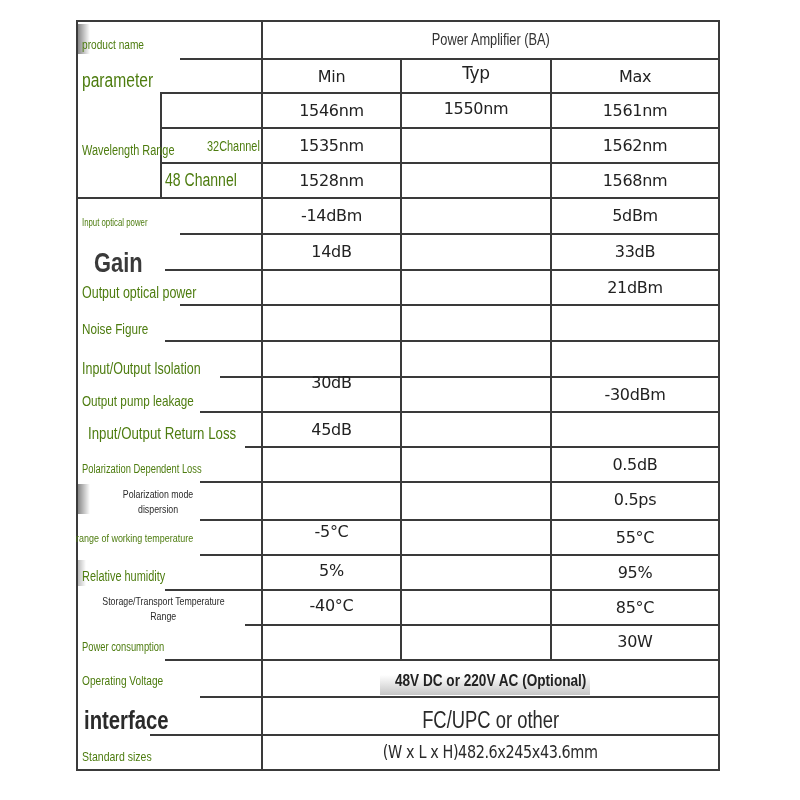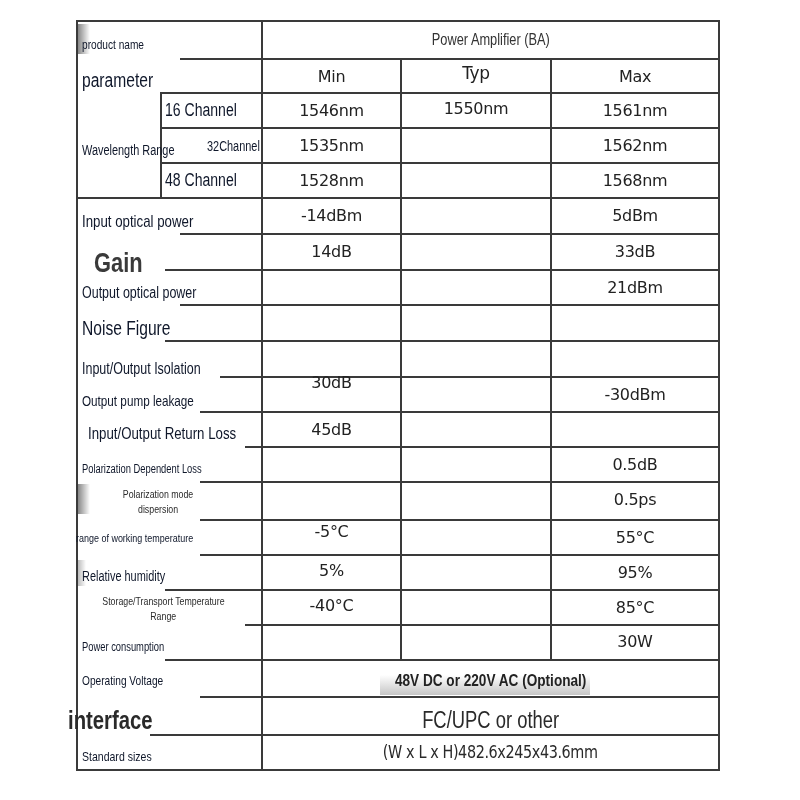--- a/index.html
+++ b/index.html
@@ -5,21 +5,21 @@
   html, body { margin: 0; padding: 0; background: #ffffff; }
   body { width: 800px; height: 800px; position: relative; overflow: hidden;
          font-family: "DejaVu Sans", sans-serif; color: #222; }
   .sheet { position: absolute; left: 0; top: 0; width: 800px; height: 800px; }
   .line { position: absolute; background: #3a3a3a; }
   .h { height: 2px; }
   .v { width: 2px; }
   .cell { position: absolute; display: flex; align-items: center; justify-content: center;
           text-align: center; box-sizing: border-box; white-space: nowrap; }
   .lbl { justify-content: flex-start; padding-left: 4px;
-         font-family: "Liberation Sans", sans-serif; font-stretch: condensed; color: #0f172a; }
+         font-family: "Liberation Sans", sans-serif; font-stretch: condensed; color: #4d7c0f; }
   .val { font-family: "DejaVu Sans", sans-serif; font-size: 16px; color: #222; letter-spacing: -0.3px; }
   .cond { display: inline-block; transform: scaleX(0.78); transform-origin: left center; }
   .condc { display: inline-block; transform: scaleX(0.8); transform-origin: center center; }
   .shadow { position: absolute; background: linear-gradient(90deg, rgba(0,0,0,0.55), rgba(0,0,0,0)); }
   .fade { position: absolute; background: linear-gradient(90deg, rgba(200,200,200,0.35), rgba(255,255,255,0)); }
 </style>
 </head>
 <body>
 
 <div class="sheet">
@@ -73,64 +73,61 @@
   <div class="cell lbl" style="left:78px;top:62px;width:180px;height:36px;font-size:20px;">
     <span class="cond">parameter</span>
   </div>
   <div class="cell val" style="left:402px;top:58px;width:148px;height:30px;font-size:17px;">Typ</div>
   <div class="cell val" style="left:552px;top:60px;width:166px;height:32px;text-align:right;">Max</div>
 
   <div class="cell lbl" style="left:78px;top:135px;width:190px;height:30px;font-size:14px;">
     <span class="cond">Wavelength Range</span>
   </div>
 
-  <div class="cell lbl" style="left:162px;top:94px;width:98px;height:33px;font-size:18px;padding-left:3px;">
-    <span class="cond">16 Channel</span>
-  </div>
   <div class="cell lbl" style="left:205px;top:129px;width:70px;height:33px;font-size:14px;padding-left:2px;">
     <span class="cond">32Channel</span>
   </div>
   <div class="cell lbl" style="left:162px;top:164px;width:98px;height:33px;font-size:18px;padding-left:3px;">
     <span class="cond">48 Channel</span>
   </div>
 
   <div class="cell val" style="left:263px;top:94px;width:137px;height:33px;">1546nm</div>
   <div class="cell val" style="left:402px;top:92px;width:148px;height:33px;">1550nm</div>
   <div class="cell val" style="left:552px;top:94px;width:166px;height:33px;">1561nm</div>
 
   <div class="cell val" style="left:263px;top:129px;width:137px;height:33px;">1535nm</div>
   <div class="cell val" style="left:402px;top:129px;width:148px;height:33px;"></div>
   <div class="cell val" style="left:552px;top:129px;width:166px;height:33px;">1562nm</div>
 
   <div class="cell val" style="left:263px;top:164px;width:137px;height:33px;">1528nm</div>
   <div class="cell val" style="left:402px;top:164px;width:148px;height:33px;"></div>
   <div class="cell val" style="left:552px;top:164px;width:166px;height:33px;">1568nm</div>
 
-  <div class="cell lbl" style="left:78px;top:208px;width:180px;height:28px;font-size:17px;">
+  <div class="cell lbl" style="left:78px;top:208px;width:180px;height:28px;font-size:10px;">
     <span class="cond">Input optical power</span>
   </div>
   <div class="cell val" style="left:263px;top:199px;width:137px;height:32px;">-14dBm</div>
   <div class="cell val" style="left:402px;top:199px;width:148px;height:32px;"></div>
   <div class="cell val" style="left:552px;top:199px;width:166px;height:32px;">5dBm</div>
 
   <div class="cell lbl" style="left:90px;top:245px;width:120px;height:36px;font-size:28px;font-weight:bold;color:#3a3a3a;">
     <span class="cond">Gain</span>
   </div>
   <div class="cell val" style="left:263px;top:235px;width:137px;height:32px;">14dB</div>
   <div class="cell val" style="left:402px;top:235px;width:148px;height:32px;"></div>
   <div class="cell val" style="left:552px;top:235px;width:166px;height:32px;">33dB</div>
 
   <div class="cell lbl" style="left:78px;top:280px;width:180px;height:26px;font-size:16px;">
     <span class="cond">Output optical power</span>
   </div>
   <div class="cell val" style="left:263px;top:271px;width:137px;height:32px;"></div>
   <div class="cell val" style="left:402px;top:271px;width:148px;height:32px;"></div>
   <div class="cell val" style="left:552px;top:271px;width:166px;height:32px;">21dBm</div>
 
-  <div class="cell lbl" style="left:78px;top:314px;width:180px;height:28px;font-size:20px;">
+  <div class="cell lbl" style="left:78px;top:314px;width:180px;height:28px;font-size:15px;">
     <span class="cond">Noise Figure</span>
   </div>
   <div class="cell val" style="left:263px;top:306px;width:137px;height:32px;"></div>
   <div class="cell val" style="left:402px;top:306px;width:148px;height:32px;"></div>
   <div class="cell val" style="left:552px;top:306px;width:166px;height:32px;"></div>
 
   <div class="cell lbl" style="left:78px;top:350px;width:180px;height:28px;font-size:16px;align-items:flex-end;">
     <span class="cond">Input/Output Isolation</span>
   </div>
   <div class="cell val" style="left:263px;top:342px;width:137px;height:32px;margin-top:24px;">30dB</div>
@@ -195,21 +192,21 @@
   <div class="cell val" style="left:402px;top:626px;width:148px;height:32px;"></div>
   <div class="cell val" style="left:552px;top:626px;width:166px;height:30px;">30W</div>
 
   <div class="cell lbl" style="left:78px;top:667px;width:180px;height:26px;font-size:13px;">
     <span class="cond">Operating Voltage</span>
   </div>
   <div class="cell" style="left:263px;top:666px;width:455px;height:30px;font-size:17px;font-weight:bold;font-family:'Liberation Sans',sans-serif;color:#222;">
     <span class="condc">48V DC or 220V AC (Optional)</span>
   </div>
 
-  <div class="cell lbl" style="left:64px;top:703px;width:180px;height:34px;font-size:26px;font-weight:bold;color:#2a2a2a;">
+  <div class="cell lbl" style="left:80px;top:703px;width:180px;height:34px;font-size:26px;font-weight:bold;color:#2a2a2a;">
     <span class="cond">interface</span>
   </div>
   <div class="cell" style="left:263px;top:703px;width:455px;height:34px;font-size:23px;font-family:'Liberation Sans',sans-serif;color:#2a2a2a;">
     <span class="condc">FC/UPC or other</span>
   </div>
 
   <div class="cell lbl" style="left:78px;top:743px;width:180px;height:26px;font-size:13.5px;">
     <span class="cond">Standard sizes</span>
   </div>
   <div class="cell" style="left:263px;top:736px;width:455px;height:30px;font-size:18px;font-family:'DejaVu Sans',sans-serif;color:#2a2a2a;letter-spacing:-0.5px;">

